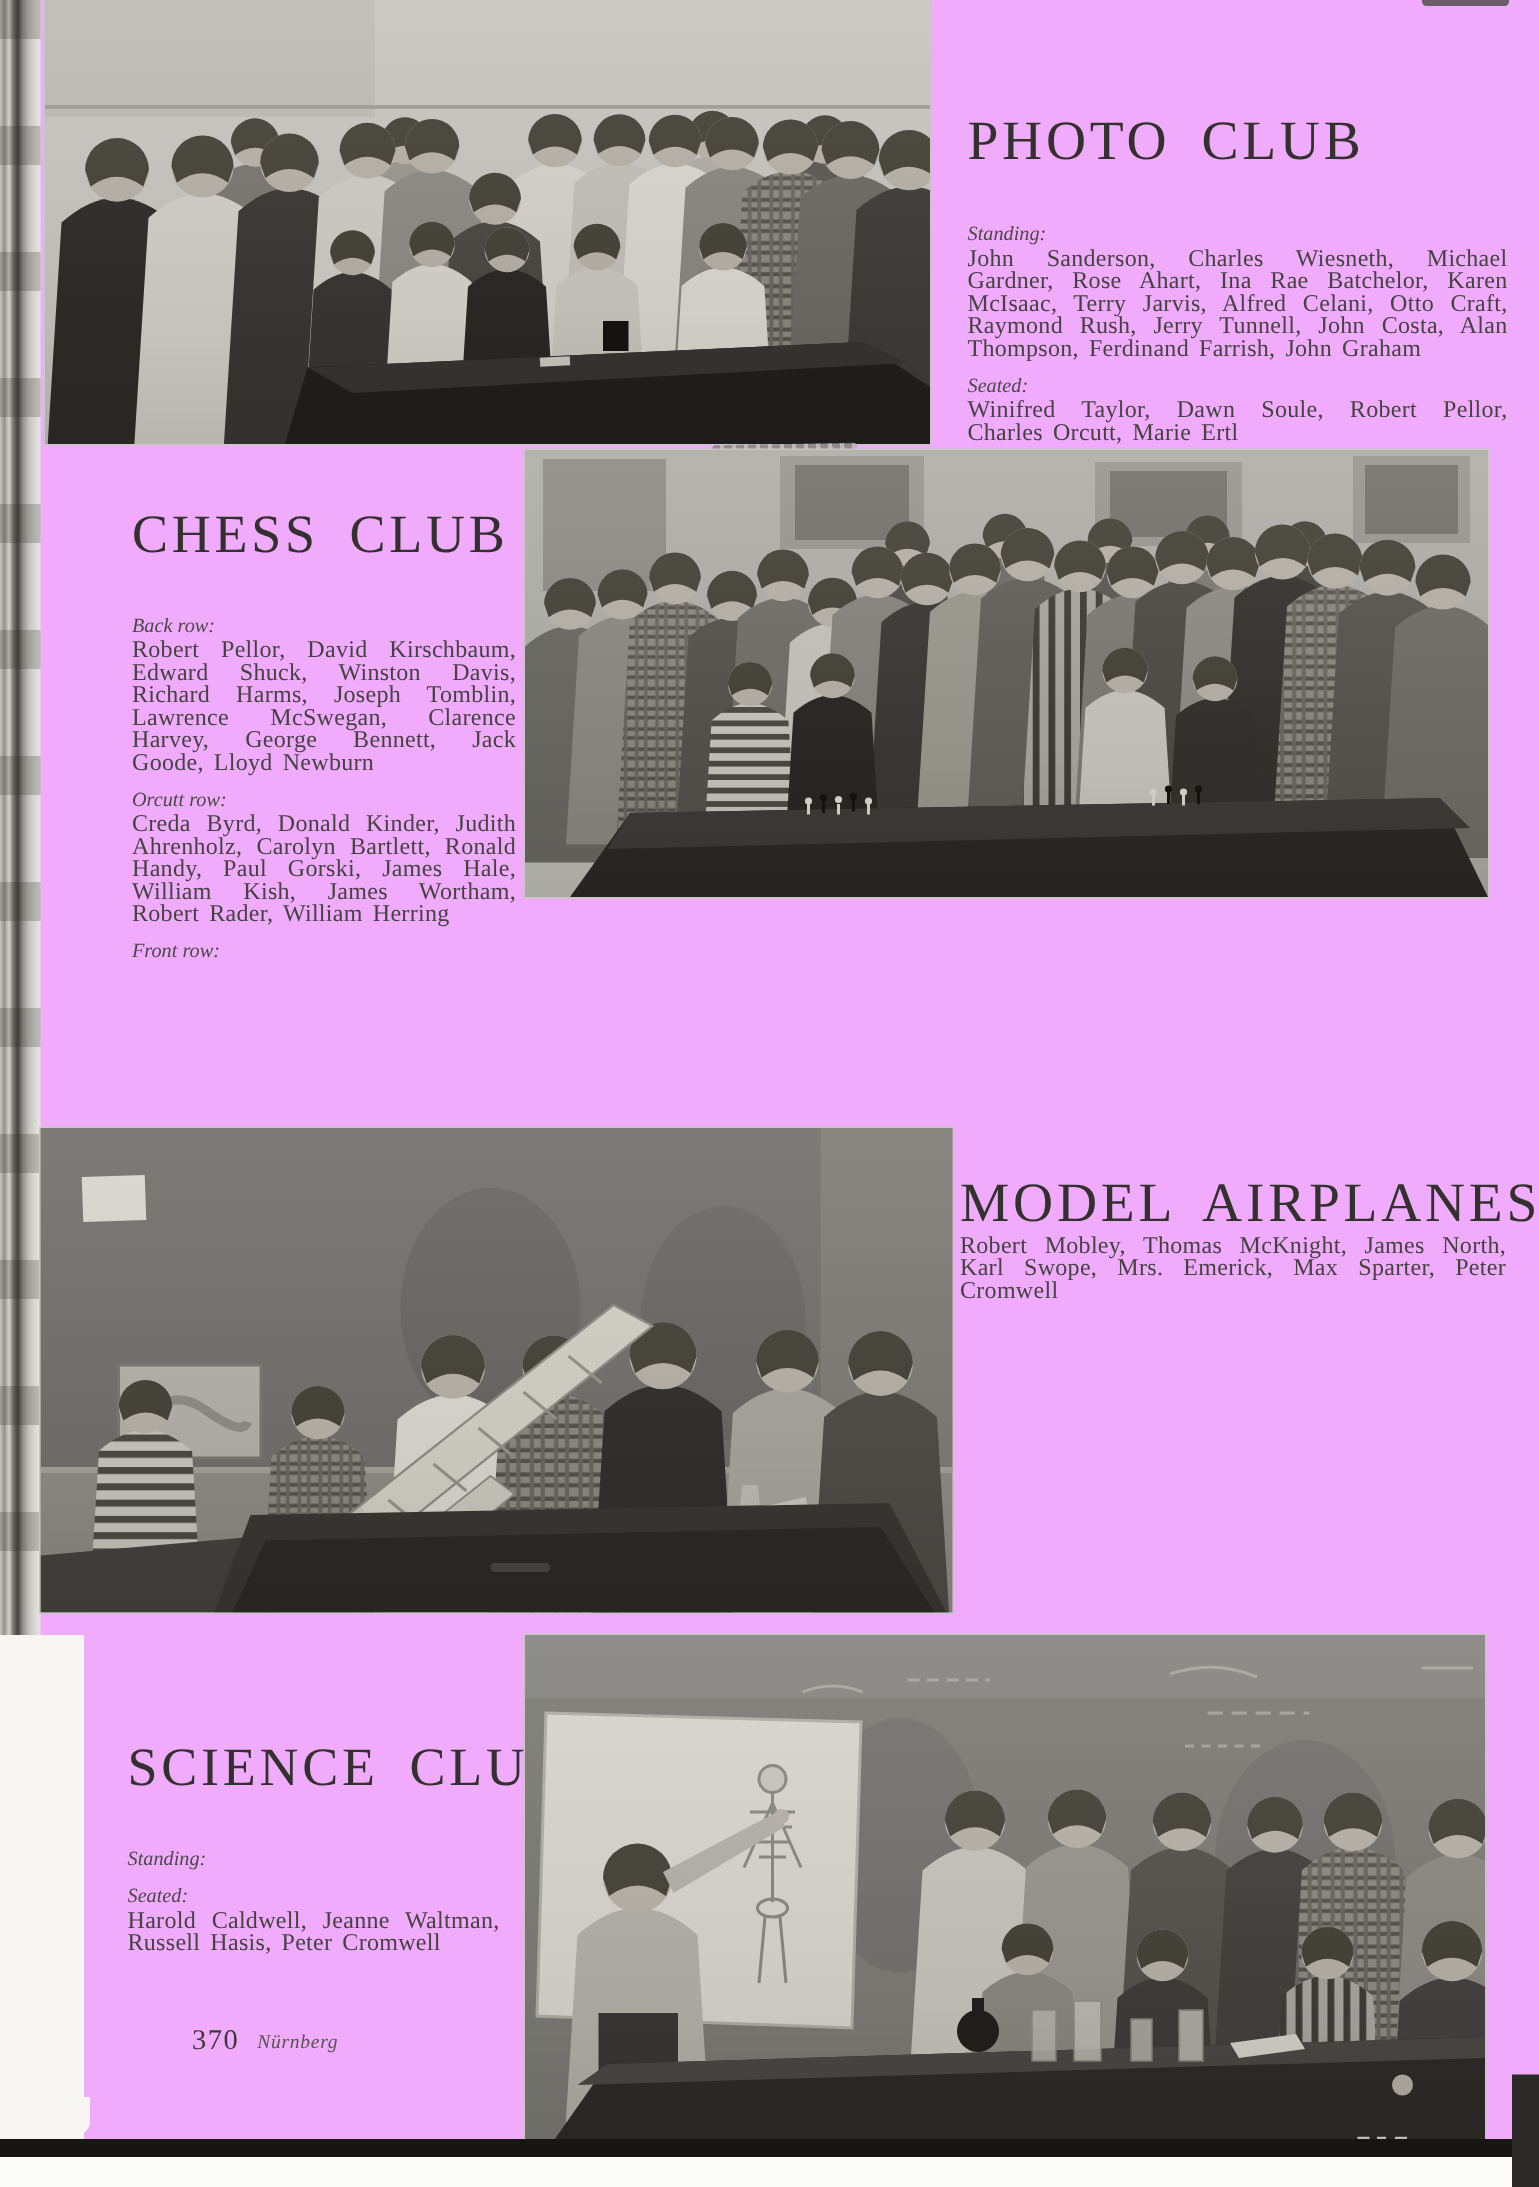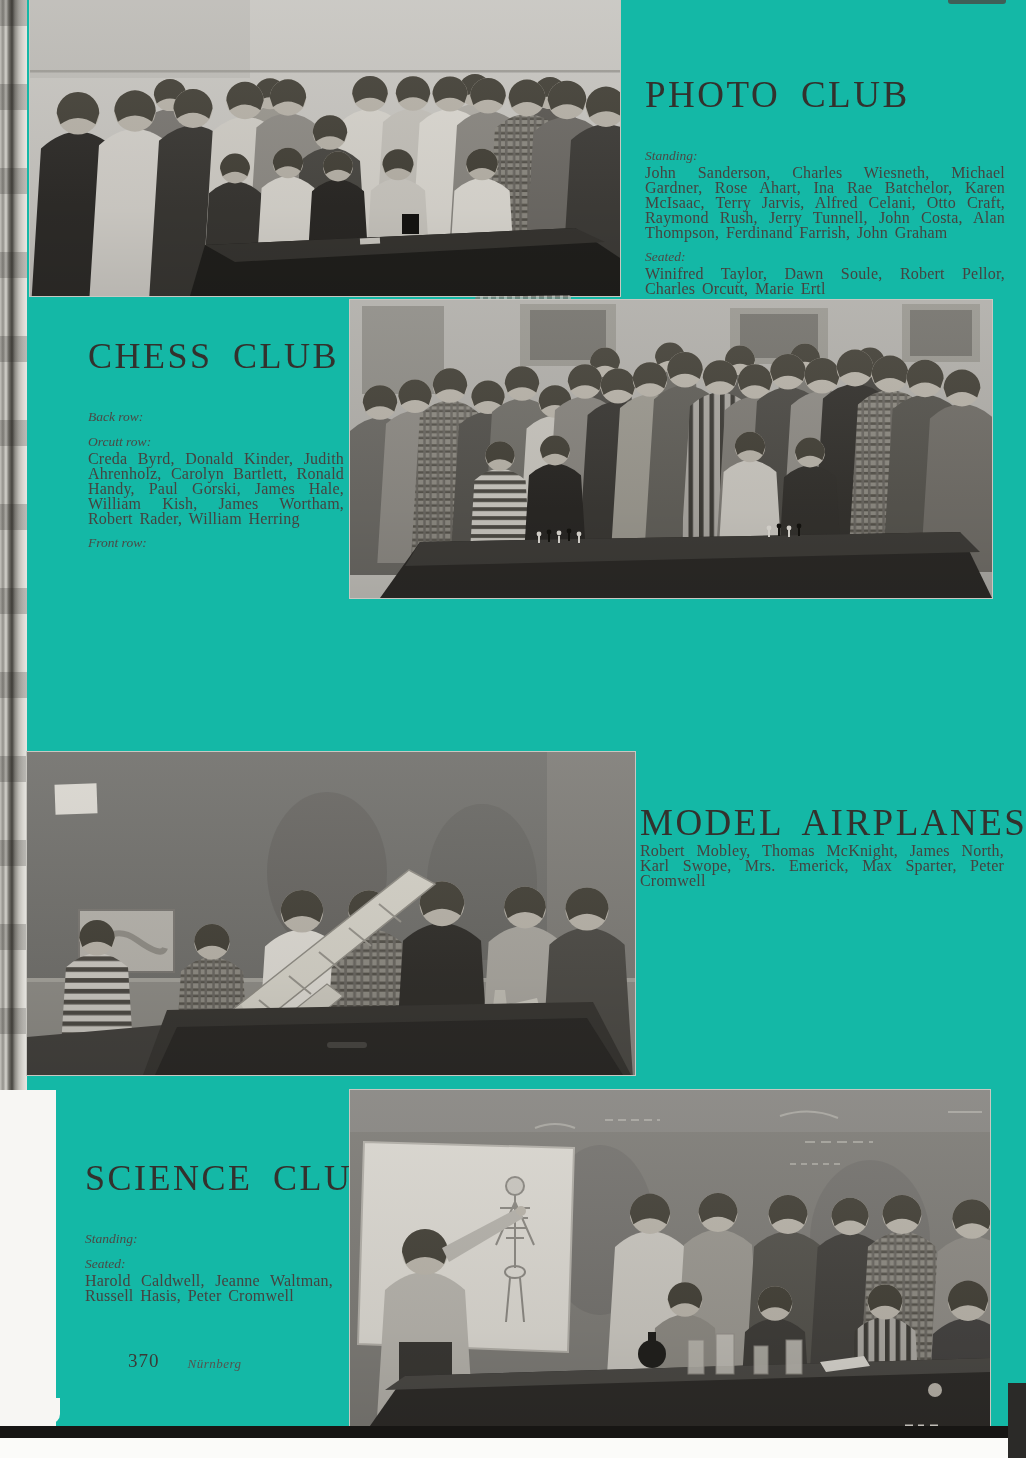--- a/index.html
+++ b/index.html
@@ -1,18 +1,18 @@
 <!DOCTYPE html>
 <html><head>
 <meta charset="utf-8">
 <style>
   html,body{margin:0;padding:0;background:#d8d7d3;}
   .page{
     position:relative;width:1026px;height:1458px;margin:0 auto;
-    background:#14b8a6;overflow:hidden;
+    background:#f0abfc;overflow:hidden;
     font-family:"Liberation Serif",serif;color:#44423e;
   }
   .abs{position:absolute;}
   
   .binding{
     left:0;top:0;width:27px;height:1096px;
     background:
       repeating-linear-gradient(180deg, rgba(35,33,30,.22) 0 26px, rgba(0,0,0,0) 26px 84px),
       linear-gradient(90deg,#c7c5bf 0,#93918b 3px,#d6d4ce 6px,#74726c 9px,#46443f 12px,#8f8d87 15px,#c2c0ba 19px,#d9d7d1 23px,#e7e6e2 27px);
   }
@@ -39,21 +39,21 @@
   .club-title{
     margin:0;font-weight:400;font-size:37px;line-height:1.05;
     letter-spacing:2.5px;word-spacing:9px;color:#33312d;white-space:nowrap;
   }
   .group-label{font-style:italic;font-size:13.5px;color:#4b4945;margin:9px 0 1px;}
   .first-label{margin-top:33px;}
   .names{
     margin:1px 0 0;font-size:16px;line-height:15px;color:#454340;
     text-align:justify;letter-spacing:.2px;word-spacing:2.5px;
   }
-  .footer{left:128px;top:1350px;display:flex;align-items:flex-end;gap:28px;}
+  .footer{left:128px;top:1350px;display:flex;align-items:center;gap:12px;}
   .page-num{font-size:19px;color:#3b3936;letter-spacing:1px;}
   .book-name{font-style:italic;font-size:13px;color:#55534e;letter-spacing:.5px;}
 </style>
 </head>
 <body>
 
 <div class="page">
 
   <svg width="0" height="0" style="position:absolute" aria-hidden="true">
     <defs>
@@ -128,20 +128,21 @@
     <p class="names">John Sanderson, Charles Wiesneth, Michael Gardner, Rose Ahart, Ina Rae Batchelor, Karen McIsaac, Terry Jarvis, Alfred Celani, Otto Craft, Raymond Rush, Jerry Tunnell, John Costa, Alan Thompson, Ferdinand Farrish, John Graham</p>
     <p class="group-label">Seated:</p>
     <p class="names">Winifred Taylor, Dawn Soule, Robert Pellor, Charles Orcutt, Marie Ertl</p>
   </div>
 
   <div class="abs credit-smudge"></div>
 
   <div class="abs" style="left:88px;top:338px;width:256px">
     <h1 class="club-title" style="font-size:36px">CHESS CLUB</h1>
     <p class="group-label first-label">Back row:</p>
+    <p class="names">Robert Pellor, David Kirschbaum, Edward Shuck, Winston Davis, Richard Harms, Joseph Tomblin, Lawrence McSwegan, Clarence Harvey, George Bennett, Jack Goode, Lloyd Newburn</p>
     <p class="group-label">Orcutt row:</p>
     <p class="names">Creda Byrd, Donald Kinder, Judith Ahrenholz, Carolyn Bartlett, Ronald Handy, Paul Gorski, James Hale, William Kish, James Wortham, Robert Rader, William Herring</p>
     <p class="group-label">Front row:</p>
   </div>
 
   <div class="abs photo" style="left:350px;top:300px;width:642px;height:298px" role="img" aria-label="Chess Club members gathered around a long table watching two chess games in a classroom">
     <svg width="642" height="298" viewBox="0 0 642 298">
       <rect width="642" height="298" fill="#b0aea9"></rect>
       <rect x="12" y="6" width="82" height="88" fill="#8e8c86"></rect>
       <rect x="170" y="4" width="96" height="62" fill="#98968f"></rect>
@@ -246,21 +247,21 @@
       </g>
       <polygon points="0,285 148,272 156,323 0,323" fill="#45433f"></polygon>
       <g>
         <polygon points="140,258 566,250 604,323 116,323" fill="#3a3834"></polygon>
         <polygon points="150,275 560,266 596,323 128,323" fill="#2d2b28"></polygon>
         <rect x="300" y="290" width="40" height="6" rx="3" fill="#4a4844"></rect>
       </g>
     </svg>
   </div>
 
-  <div class="abs" style="left:640px;top:804px;width:364px">
+  <div class="abs" style="left:640px;top:784px;width:364px">
     <h1 class="club-title">MODEL AIRPLANES</h1>
     <p class="names first-label" style="margin-top:0">Robert Mobley, Thomas McKnight, James North, Karl Swope, Mrs. Emerick, Max Sparter, Peter Cromwell</p>
   </div>
 
   <div class="abs" style="left:85px;top:1160px;width:248px">
     <h1 class="club-title" style="font-size:36px">SCIENCE CLUB</h1>
     <p class="group-label first-label">Standing:</p>
     <p class="group-label">Seated:</p>
     <p class="names">Harold Caldwell, Jeanne Waltman, Russell Hasis, Peter Cromwell</p>
   </div>

